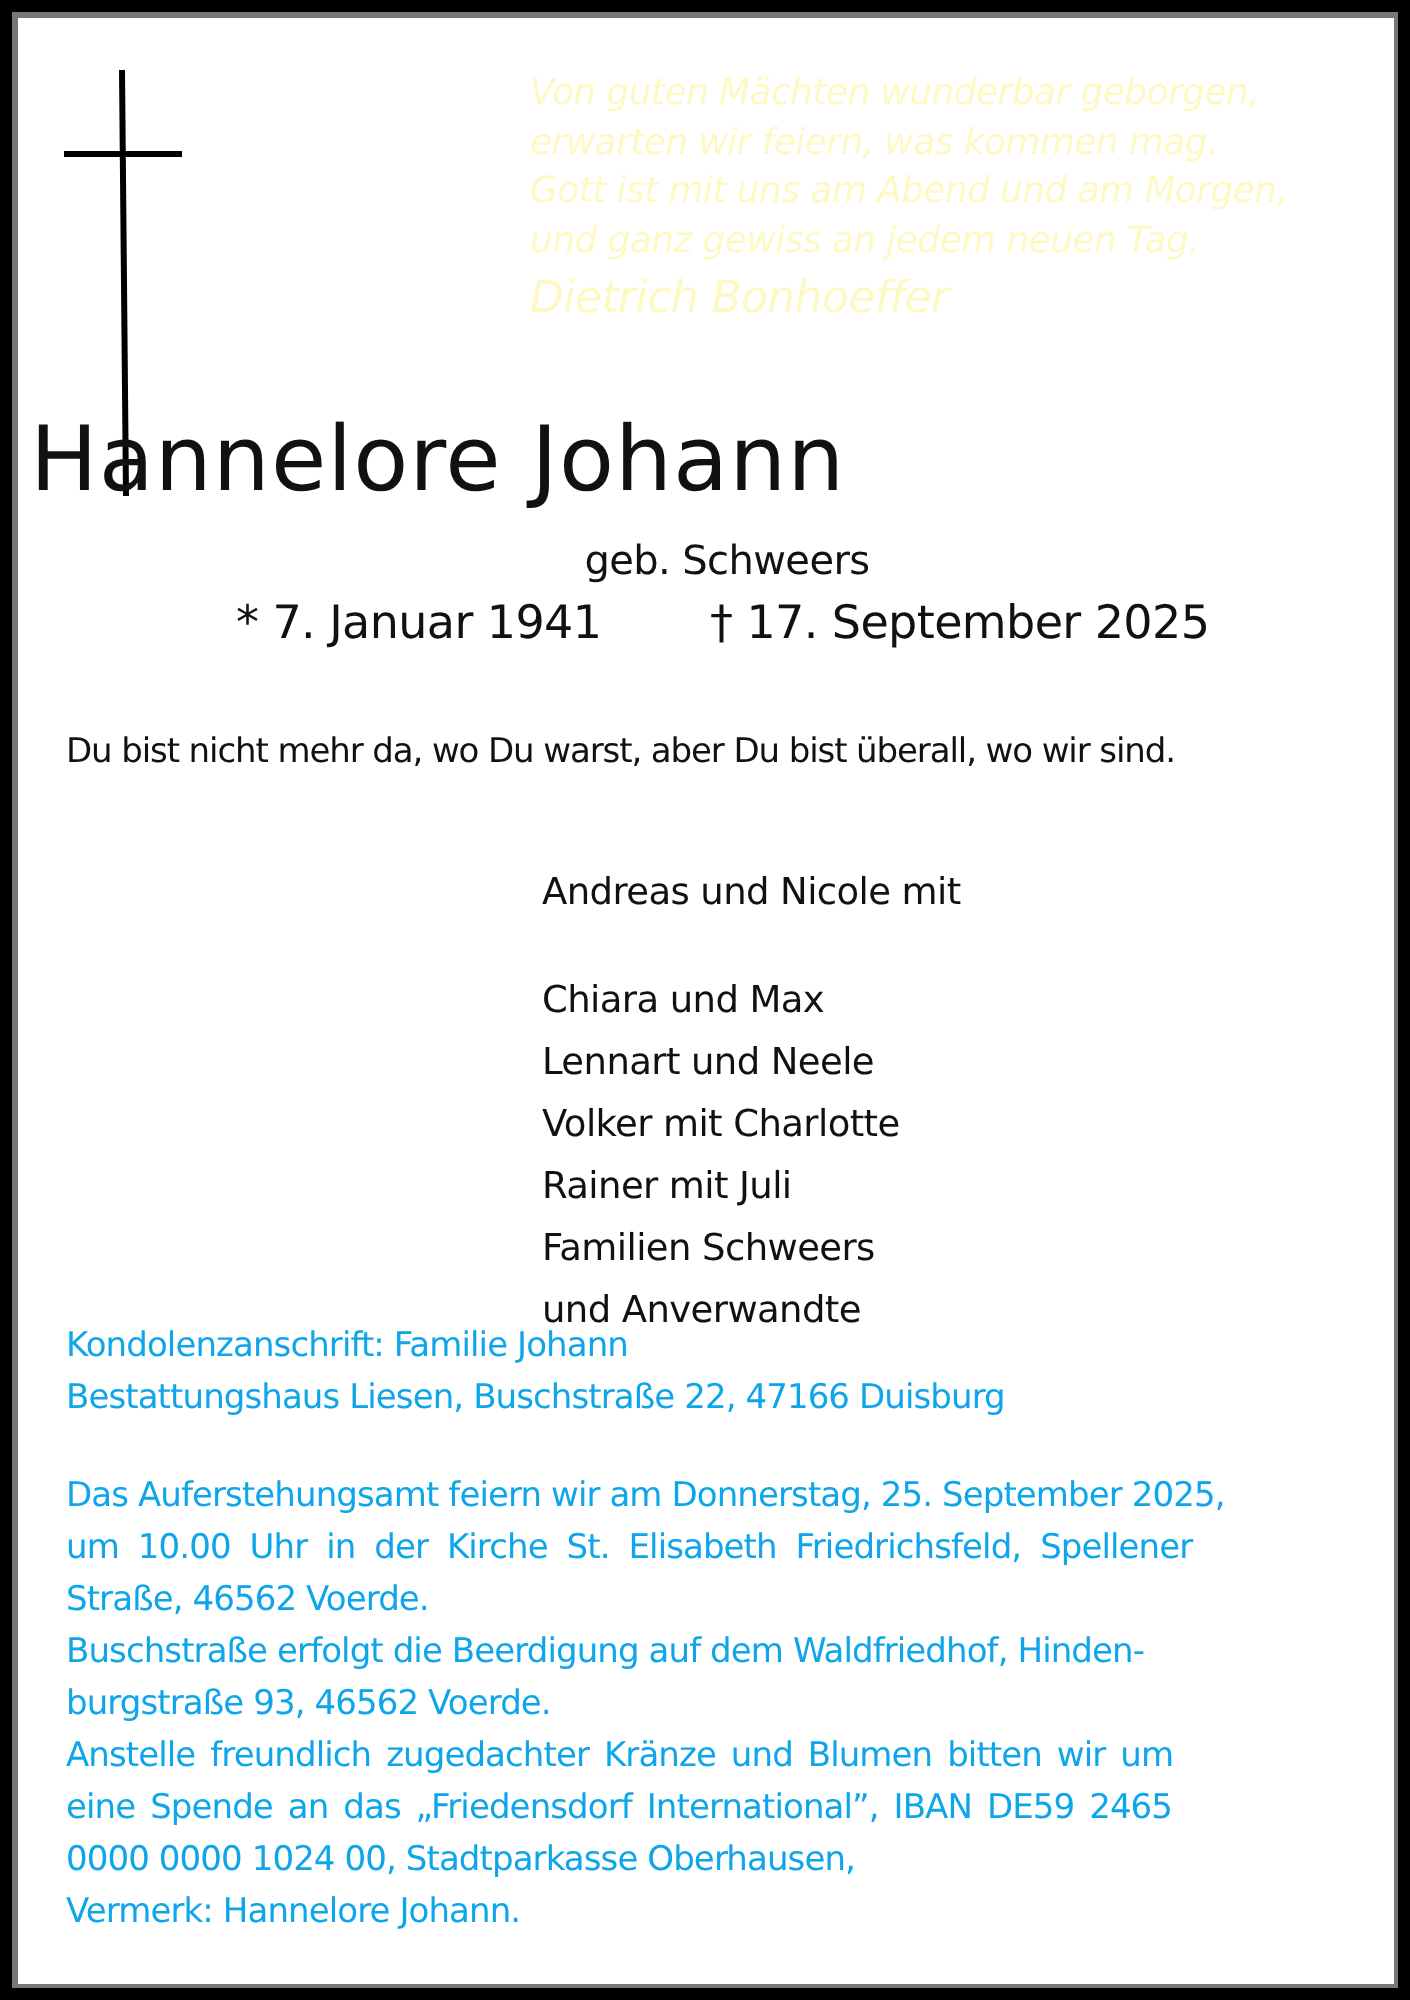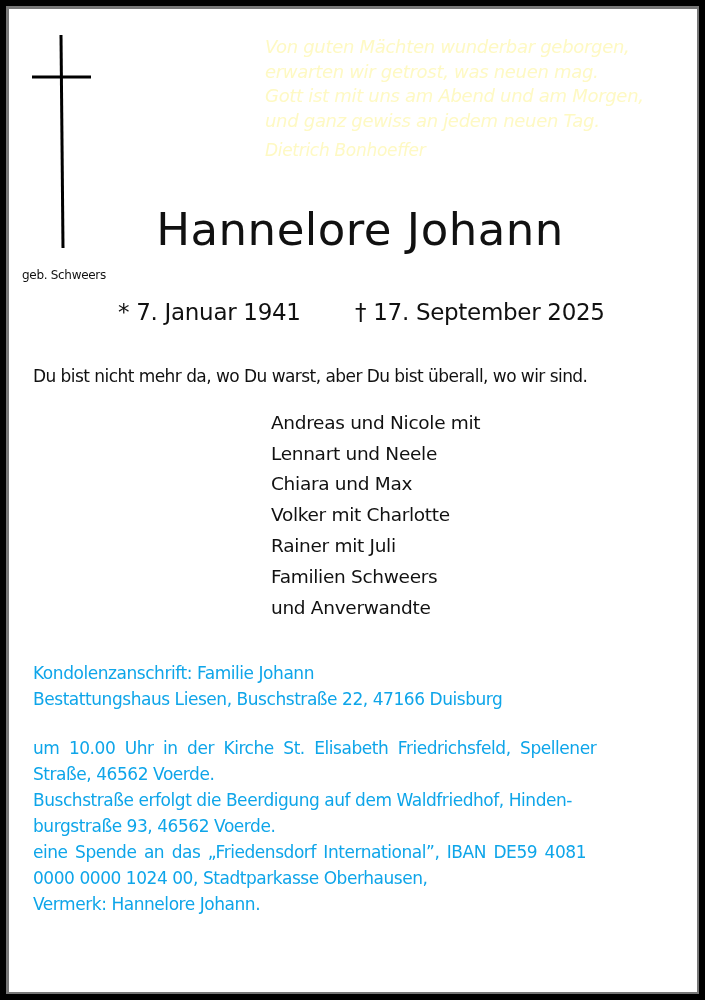--- a/index.html
+++ b/index.html
@@ -41,36 +41,35 @@
     .quote {
       position: absolute;
       left: 265px; top: 35px;
       font-style: italic;
       font-size: 18px;
       line-height: 24.5px;
       letter-spacing: -0.3px;
       color: #fef9c3;
     }
     .quote .line { display: block; white-space: nowrap; }
-    .quote .author { display: block; margin-top: 5px; font-size: 17px; }
+    .quote .author { display: block; margin-top: 5px; font-size: 22px; }
     .name {
       position: absolute;
       left: 0; right: 0; top: 200px;
-      text-align: center;
       font-size: 45px;
       letter-spacing: 0.5px;
       line-height: 60px;
       padding-left: 15px;
       color: #111;
     }
     .birthname {
       position: absolute;
       left: 0; right: 0; top: 268px;
-      text-align: left;
-      font-size: 12px;
+      text-align: center;
+      font-size: 20px;
       letter-spacing: -0.3px;
       padding-left: 22px;
     }
     .dates {
       position: absolute;
       left: 118px; top: 299px;
       font-size: 23px;
       letter-spacing: -0.3px;
       white-space: nowrap;
     }
@@ -82,21 +81,21 @@
       letter-spacing: -0.55px;
       white-space: nowrap;
     }
     .mourners {
       position: absolute;
       left: 271px; top: 408px;
       font-size: 18.5px;
       letter-spacing: -0.3px;
     }
     .mourners .line { display: block; white-space: nowrap; height: 31px; line-height: 31px; }
-    .mourners .line.tight { height: 30px; line-height: 30px; }
+    .mourners .line.tight { height: 30px; line-height: 30px; margin-top: 24px; }
     .body-text {
       position: absolute;
       left: 33px;
       width: 655px;
       font-size: 17px;
       letter-spacing: -0.45px;
       line-height: 26px;
       color: #0ea5e9;
     }
     .condolence { top: 660px; }
@@ -114,53 +113,55 @@
   <div class="page"></div>
 </div>
 
 <svg class="cross" viewBox="0 0 60 214" xmlns="http://www.w3.org/2000/svg">
   <line x1="30" y1="1" x2="32" y2="214" stroke="#000" stroke-width="3"></line>
   <line x1="1" y1="43" x2="60" y2="43" stroke="#000" stroke-width="3"></line>
 </svg>
 
 <div class="quote">
   <span class="line">Von guten Mächten wunderbar geborgen,</span>
-  <span class="line">erwarten wir getrost, was neuen mag.</span>
+  <span class="line">erwarten wir feiern, was kommen mag.</span>
   <span class="line">Gott ist mit uns am Abend und am Morgen,</span>
   <span class="line">und ganz gewiss an jedem neuen Tag.</span>
   <span class="author">Dietrich Bonhoeffer</span>
 </div>
 
 <div class="name">Hannelore Johann</div>
 
 <div class="birthname">geb. Schweers</div>
 
 <div class="dates">
   <span>* 7. Januar 1941</span>
   <span class="death">† 17. September 2025</span>
 </div>
 
 <div class="motto">Du bist nicht mehr da, wo Du warst, aber Du bist überall, wo wir sind.</div>
 
 <div class="mourners">
   <span class="line tight">Andreas und Nicole mit</span>
+  <span class="line tight">Chiara und Max</span>
   <span class="line">Lennart und Neele</span>
-  <span class="line tight">Chiara und Max</span>
   <span class="line">Volker mit Charlotte</span>
   <span class="line">Rainer mit Juli</span>
   <span class="line">Familien Schweers</span>
   <span class="line">und Anverwandte</span>
 </div>
 
 <div class="body-text condolence">
   <span class="line">Kondolenzanschrift: Familie Johann</span>
   <span class="line">Bestattungshaus Liesen, Buschstraße 22, 47166 Duisburg</span>
 </div>
 
 <div class="body-text service">
+  <span class="line">Das Auferstehungsamt feiern wir am Donnerstag, 25. September 2025,</span>
   <span class="line justify-wide">um 10.00 Uhr in der Kirche St. Elisabeth Friedrichsfeld, Spellener</span>
   <span class="line">Straße, 46562 Voerde.</span>
   <span class="line">Buschstraße erfolgt die Beerdigung auf dem Waldfriedhof, Hinden-</span>
   <span class="line">burgstraße 93, 46562 Voerde.</span>
-  <span class="line justify-mid">eine Spende an das „Friedensdorf International”, IBAN DE59 4081</span>
+  <span class="line justify-mid">Anstelle freundlich zugedachter Kränze und Blumen bitten wir um</span>
+  <span class="line justify-mid">eine Spende an das „Friedensdorf International”, IBAN DE59 2465</span>
   <span class="line">0000 0000 1024 00, Stadtparkasse Oberhausen,</span>
   <span class="line">Vermerk: Hannelore Johann.</span>
 </div>
 
 </body></html>

